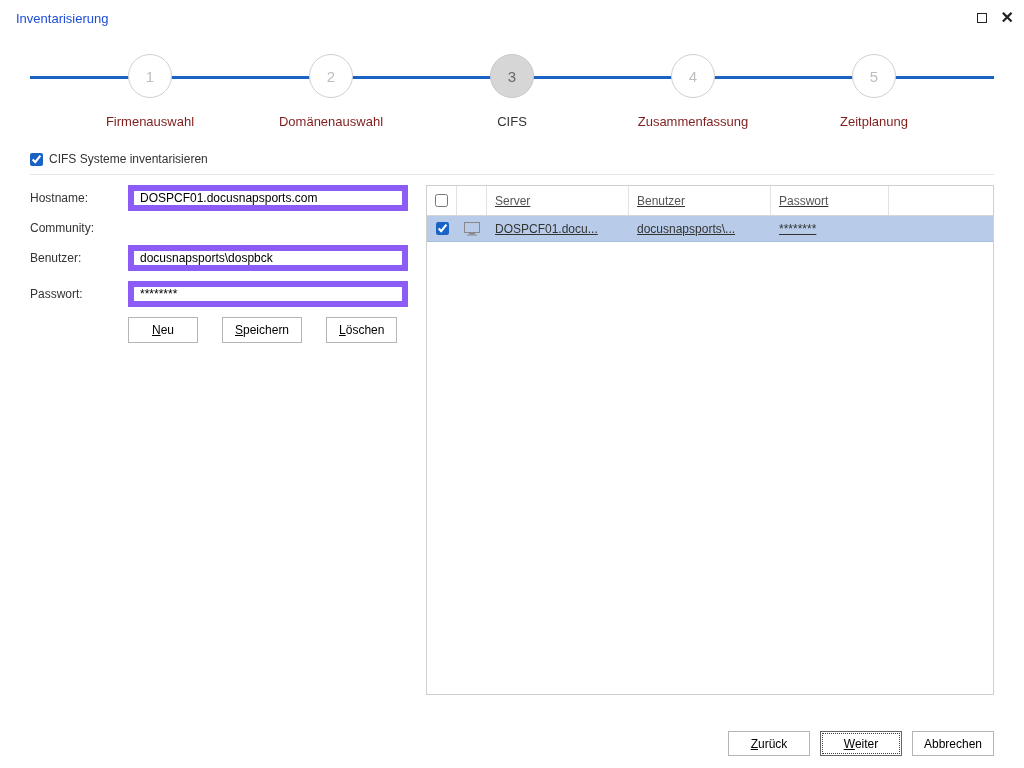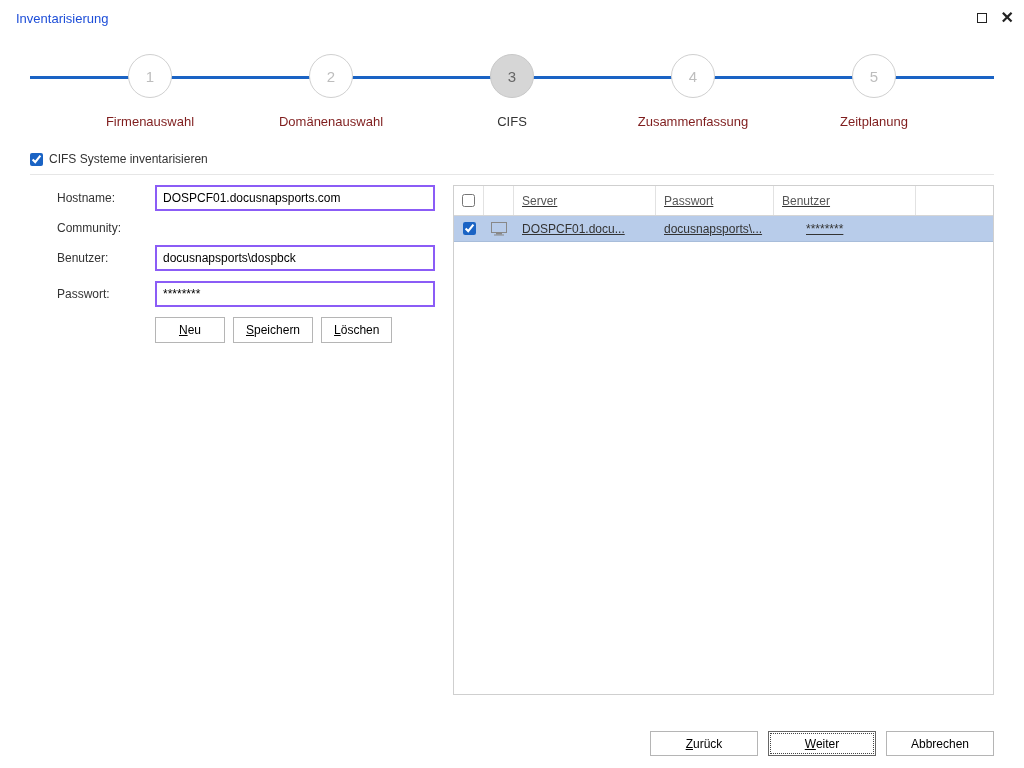--- a/index.html
+++ b/index.html
@@ -20,25 +20,25 @@
   .step.active .circle { background:#d6d6d6; border-color:#c8c8c8; color:#666; }
   .step-label { margin-top:16px; font-size:13px; color:#7f1d1d; }
   .step.active .step-label { color:#333; font-weight:500; }
 
   .content { padding:10px 30px 0 30px; }
   .check-row { display:flex; align-items:center; gap:6px; margin-bottom:8px; }
   .check-row input { margin:0; width:13px; height:13px; accent-color:#1a63c4; }
   .hr2 { height:1px; background:#e6e6e6; margin:2px 30px 10px 30px; }
 
   .body { display:flex; padding:0 30px; gap:18px; }
-  .form-col { width:378px;margin-left:27px; }
+  .form-col { width:378px; }
   .form-row { display:flex; align-items:center; margin-bottom:10px; }
   .form-row label { width:98px; font-size:12px; color:#333; }
-  .form-row input[type=text], .form-row input[type=password] { flex:1; height:26px; border:2px solid #8b5cf6; padding:0 6px; font-size:12px; font-family:inherit; background:#fff; }
-  .btn-row { margin-left:98px; display:flex; gap:8px; }
+  .form-row input[type=text], .form-row input[type=password] { flex:1; height:26px; border:6px solid #8b5cf6; padding:0 6px; font-size:12px; font-family:inherit; background:#fff; }
+  .btn-row { margin-left:98px; display:flex; gap:24px; }
   .btn-row button { height:26px; padding:0 12px; min-width:70px; border:1px solid #b5b5b5; background:#fff; font-size:12px; cursor:pointer; }
 
   .grid-col { flex:1; border:1px solid #cfcfcf; height:510px; background:#fff; display:flex; flex-direction:column;text-decoration:underline; }
   .grid-header { display:flex; height:30px; background:#fff; border-bottom:1px solid #d6d6d6; align-items:stretch; }
   .gh-cell { display:flex; align-items:center; padding:0 8px; font-size:12px; color:#555; border-right:1px solid #e2e2e2; }
   .gh-check { width:30px; justify-content:center; }
   .gh-icon { width:30px; }
   .gh-server { width:142px; }
   .gh-user { width:142px; }
   .gh-pass { width:118px; }
@@ -48,21 +48,21 @@
   .grid-row { display:flex; height:26px; align-items:center; background:#b8ccea; border-bottom:1px solid #a8bdda; font-size:12px; }
   .gr-cell { padding:3px 8px; height:100%; display:flex; align-items:center; overflow:hidden; white-space:nowrap; text-overflow:ellipsis; }
   .gr-check { width:30px; justify-content:center; }
   .gr-check input { margin:0; accent-color:#1a63c4; width:13px; height:13px; }
   .gr-icon { width:30px; justify-content:center; color:#7a7a7a; }
   .gr-server { width:142px; }
   .gr-user { width:142px; }
   .gr-pass { width:118px; }
 
   .footer { position:absolute; bottom:12px; right:30px; display:flex; gap:10px; }
-  .footer button { height:25px; width:108px; border:1px solid #b5b5b5; background:#fff; font-size:12px; cursor:pointer; }
+  .footer button { height:25px; width:82px; border:1px solid #b5b5b5; background:#fff; font-size:12px; cursor:pointer; }
   .footer button.primary { border:1px solid #666; outline:1px dotted #444; outline-offset:-3px; }
 
   .monitor-icon { display:inline-block; }
   .monitor-icon svg { display:block; }
 
   u { text-decoration: underline; }
 </style>
 </head>
 <body>
 
@@ -133,22 +133,22 @@
       </div>
     </div>
 
     <div class="grid-col">
       <div class="grid-header">
         <div class="gh-cell gh-check">
           <input type="checkbox" style="">
         </div>
         <div class="gh-cell gh-icon"></div>
         <div class="gh-cell gh-server">Server</div>
+        <div class="gh-cell gh-user">Benutzer</div>
         <div class="gh-cell gh-pass">Passwort</div>
-        <div class="gh-cell gh-user">Benutzer</div>
         <div class="gh-cell gh-rest"></div>
       </div>
       <div class="grid-row">
         <div class="gr-cell gr-check">
           <input type="checkbox" checked="" style="">
         </div>
         <div class="gr-cell gr-icon">
           <span class="monitor-icon">
             <svg width="16" height="14" viewBox="0 0 16 14">
                 <rect x="0.5" y="0.5" width="15" height="10" fill="none" stroke="#888" stroke-width="1"></rect>

